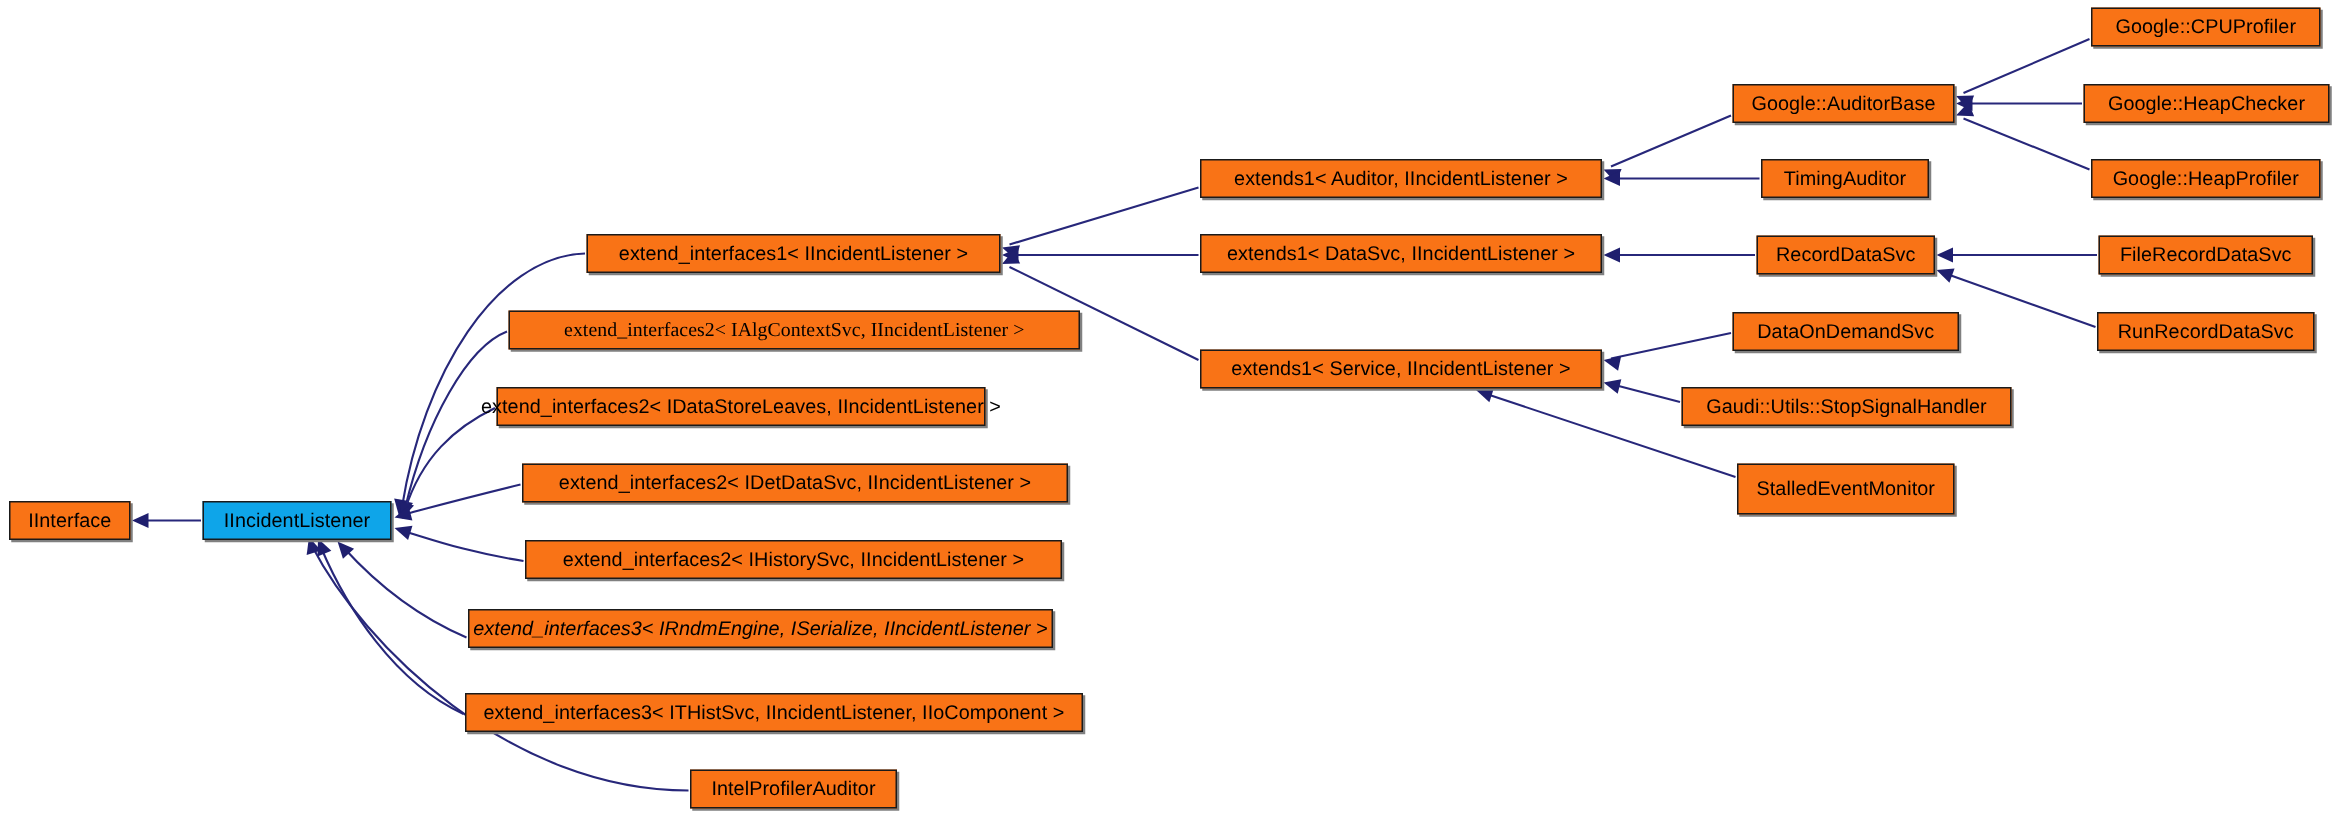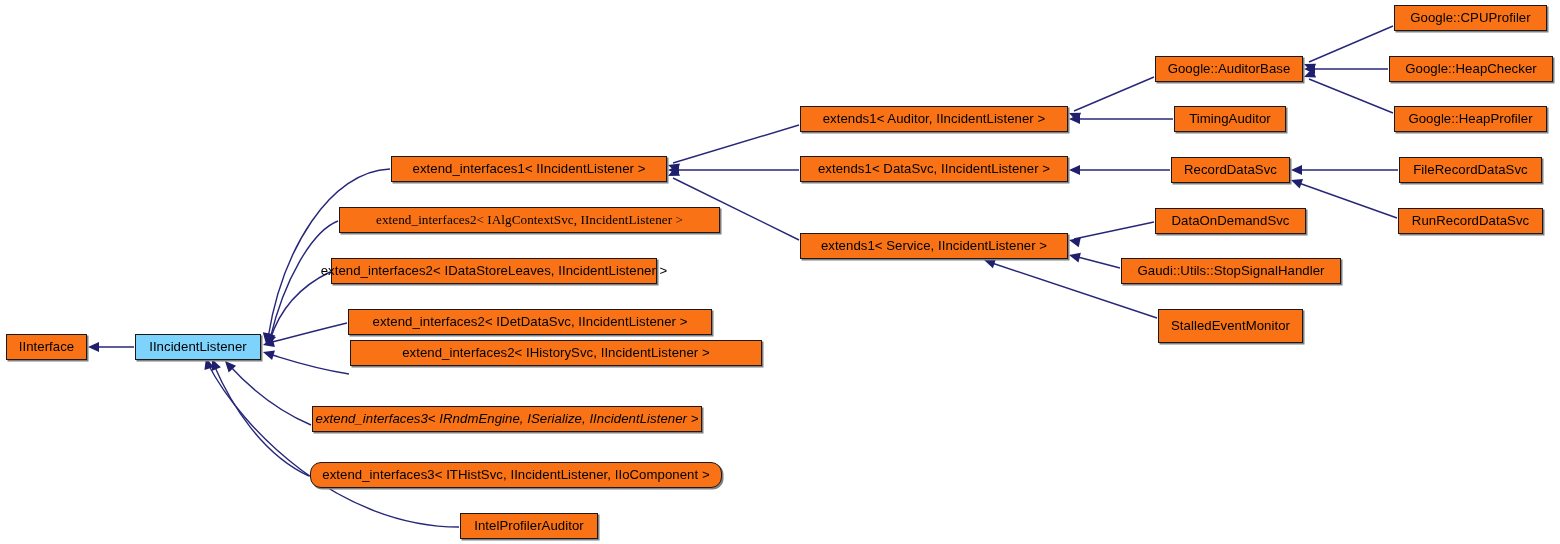--- a/index.html
+++ b/index.html
@@ -33,21 +33,21 @@
     align-items: center;
     justify-content: center;
     font-size: 13.2px;
     color: #000000;
     line-height: 1;
     white-space: nowrap;
     letter-spacing: 0.05px;
     cursor: pointer;
   }
   .node.root {
-    background: #7dd3fc;
+    background: #0ea5e9;
   }
 </style>
 </head>
 <body>
 
 <div id="graph">
   <svg id="edges" viewBox="0 0 1560 544" width="1560" height="544">
       <path d="M 134,347 L 93,347" fill="none" stroke="#27277a" stroke-width="1.4"></path>
       <polygon points="0,0 11,-5 11,5" fill="#1f1f6e" transform="translate(88,347) rotate(0)"></polygon>
       <path d="M 390,169 C 330,171 282,250 268,338" fill="none" stroke="#27277a" stroke-width="1.4"></path>
@@ -107,27 +107,27 @@
       </div>
       <div class="node" style="left: 339px; top: 207px; width: 381px; height: 26px; font-family: Liberation Serif, serif;">
         <span>extend_interfaces2&lt; IAlgContextSvc, IIncidentListener &gt;</span>
       </div>
       <div class="node" style="left: 331px; top: 258px; width: 326px; height: 26px;">
         <span>extend_interfaces2&lt; IDataStoreLeaves, IIncidentListener &gt;</span>
       </div>
       <div class="node" style="left: 348px; top: 309px; width: 364px; height: 26px;">
         <span>extend_interfaces2&lt; IDetDataSvc, IIncidentListener &gt;</span>
       </div>
-      <div class="node" style="left: 350px; top: 340px; width: 412px; height: 26px; text-align: right;">
+      <div class="node" style="left: 350px; top: 360px; width: 358px; height: 26px; text-align: right;">
         <span>extend_interfaces2&lt; IHistorySvc, IIncidentListener &gt;</span>
       </div>
       <div class="node" style="left: 312px; top: 406px; width: 390px; height: 26px; font-style: italic;">
         <span>extend_interfaces3&lt; IRndmEngine, ISerialize, IIncidentListener &gt;</span>
       </div>
-      <div class="node" style="left: 310px; top: 462px; width: 412px; height: 26px; border-radius: 11px;">
+      <div class="node" style="left: 310px; top: 462px; width: 412px; height: 26px;">
         <span>extend_interfaces3&lt; ITHistSvc, IIncidentListener, IIoComponent &gt;</span>
       </div>
       <div class="node" style="left: 460px; top: 513px; width: 138px; height: 26px;">
         <span>IntelProfilerAuditor</span>
       </div>
       <div class="node" style="left: 800px; top: 106px; width: 268px; height: 26px;">
         <span>extends1&lt; Auditor, IIncidentListener &gt;</span>
       </div>
       <div class="node" style="left: 800px; top: 156px; width: 268px; height: 26px;">
         <span>extends1&lt; DataSvc, IIncidentListener &gt;</span>

